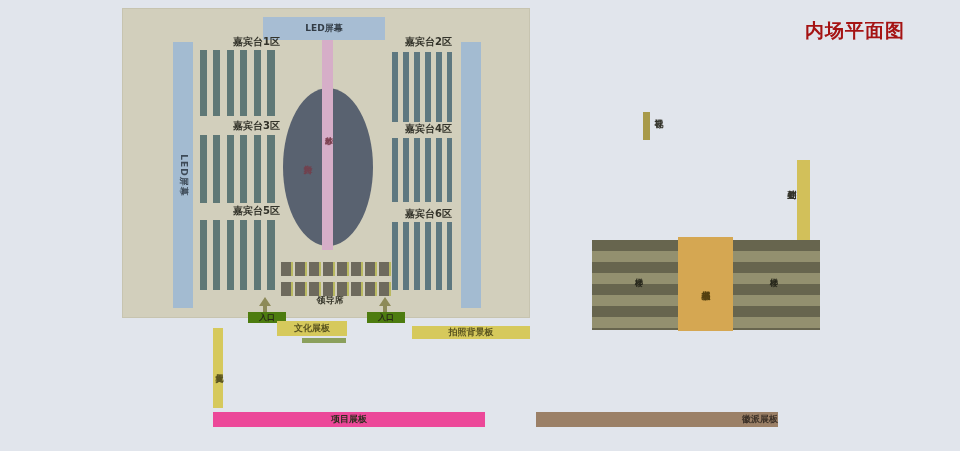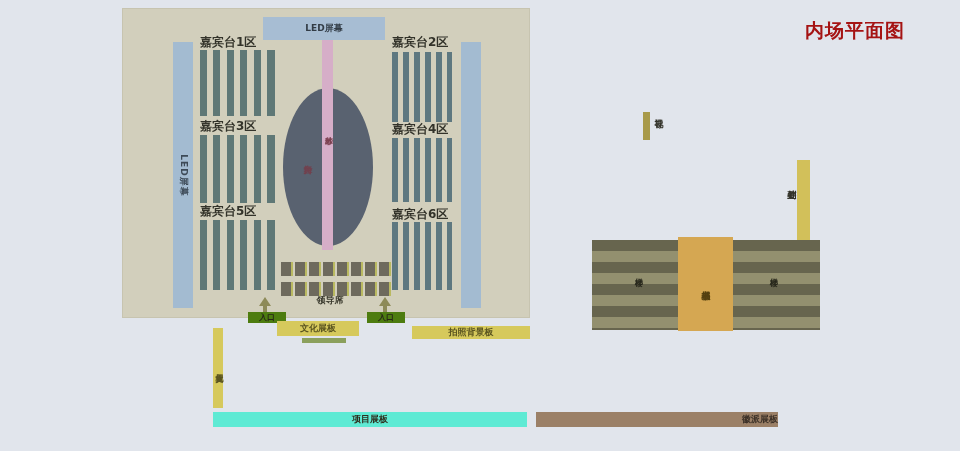--- a/index.html
+++ b/index.html
@@ -11,21 +11,21 @@
   .room{left:122px;top:8px;width:408px;height:310px;background:#d2cfbc;border:1px solid #c7c4b0;box-sizing:border-box;}
 
   
   .led-top{left:263px;top:17px;width:122px;height:23px;background:#a7bdd3;display:flex;align-items:center;justify-content:center;font-size:9px;color:#323c46;font-weight:bold;}
   .led-bar{width:20px;background:#a3bbd1;display:flex;align-items:center;justify-content:center;}
   .led-bar-left{left:173px;top:42px;height:266px;}
   .led-bar-right{left:461px;top:42px;height:266px;}
   .rot90{transform:rotate(90deg);white-space:nowrap;font-size:9px;color:#3d4a57;font-weight:bold;letter-spacing:1px;}
 
   
-  .zone-lbl{font-size:12px;color:#33332a;font-weight:bold;text-align:left;line-height:12px;}
+  .zone-lbl{font-size:10px;color:#33332a;font-weight:bold;text-align:right;line-height:12px;}
   .stripes-l{background:repeating-linear-gradient(90deg,#5f7876 0 7px,rgba(0,0,0,0) 7px 13.5px);}
   .stripes-r{background:repeating-linear-gradient(90deg,#5e7880 0 6px,rgba(0,0,0,0) 6px 11px);}
   .z1l{left:200px;top:36px;width:80px;} .z1s{left:200px;top:50px;width:80px;height:66px;}
   .z3l{left:200px;top:120px;width:80px;} .z3s{left:200px;top:135px;width:80px;height:68px;}
   .z5l{left:200px;top:205px;width:80px;} .z5s{left:200px;top:220px;width:80px;height:70px;}
   .z2l{left:392px;top:36px;width:60px;} .z2s{left:392px;top:52px;width:60px;height:70px;}
   .z4l{left:392px;top:123px;width:60px;} .z4s{left:392px;top:138px;width:60px;height:64px;}
   .z6l{left:392px;top:208px;width:60px;} .z6s{left:392px;top:222px;width:60px;height:68px;}
 
   
@@ -44,25 +44,25 @@
 
   
   .arrow-head{width:0;height:0;border-left:6px solid transparent;border-right:6px solid transparent;border-bottom:9px solid #8d8a58;}
   .arrow-stem{width:4px;height:7px;background:#8d8a58;margin:0 auto;}
   .ent-arrow-left{left:259px;top:297px;} .ent-arrow-right{left:379px;top:297px;}
   .ent-bar{width:38px;height:11px;background:#4d7c0f;font-size:8px;color:#262617;font-weight:bold;text-align:center;line-height:11px;}
   .ent-bar-left{left:248px;top:312px;} .ent-bar-right{left:367px;top:312px;}
 
   
   .yellow-board{background:#d6c95c;color:#5a5420;font-weight:bold;text-align:center;}
-  .culture-h{left:277px;top:321px;width:82px;height:15px;font-size:9px;line-height:15px;}
+  .culture-h{left:277px;top:321px;width:70px;height:15px;font-size:9px;line-height:15px;}
   .culture-underline{left:302px;top:338px;width:44px;height:5px;background:#8ba05c;}
   .photo-board{left:412px;top:326px;width:118px;height:13px;font-size:9px;line-height:13px;}
   .culture-v{left:213px;top:328px;width:10px;height:80px;display:flex;align-items:center;justify-content:center;font-size:8px;}
-  .project-board{left:213px;top:412px;width:314px;height:15px;background:#5eead4;color:#2f2f1f;font-size:9px;font-weight:bold;text-align:center;line-height:15px;}
+  .project-board{left:213px;top:412px;width:272px;height:15px;background:#ec4899;color:#2f2f1f;font-size:9px;font-weight:bold;text-align:center;line-height:15px;}
   .huipai-board{left:536px;top:412px;width:242px;height:15px;background:#9b8067;color:#3c3128;font-size:9px;font-weight:bold;text-align:right;line-height:15px;}
 
   
   .signage-bar{left:643px;top:112px;width:7px;height:28px;background:#a89a4a;}
   .signage-lbl{left:652px;top:112px;font-size:9px;color:#33332a;font-weight:bold;}
   .checkin-bar{left:797px;top:160px;width:13px;height:80px;background:#d2c05a;}
   .checkin-lbl{left:785px;top:183px;font-size:9px;color:#33332a;font-weight:bold;}
   .stairs{top:240px;height:90px;background:repeating-linear-gradient(180deg,#67654e 0 11px,#93906f 11px 22px);}
   .stairs-left{left:592px;width:86px;}
   .stairs-right{left:733px;width:87px;}

